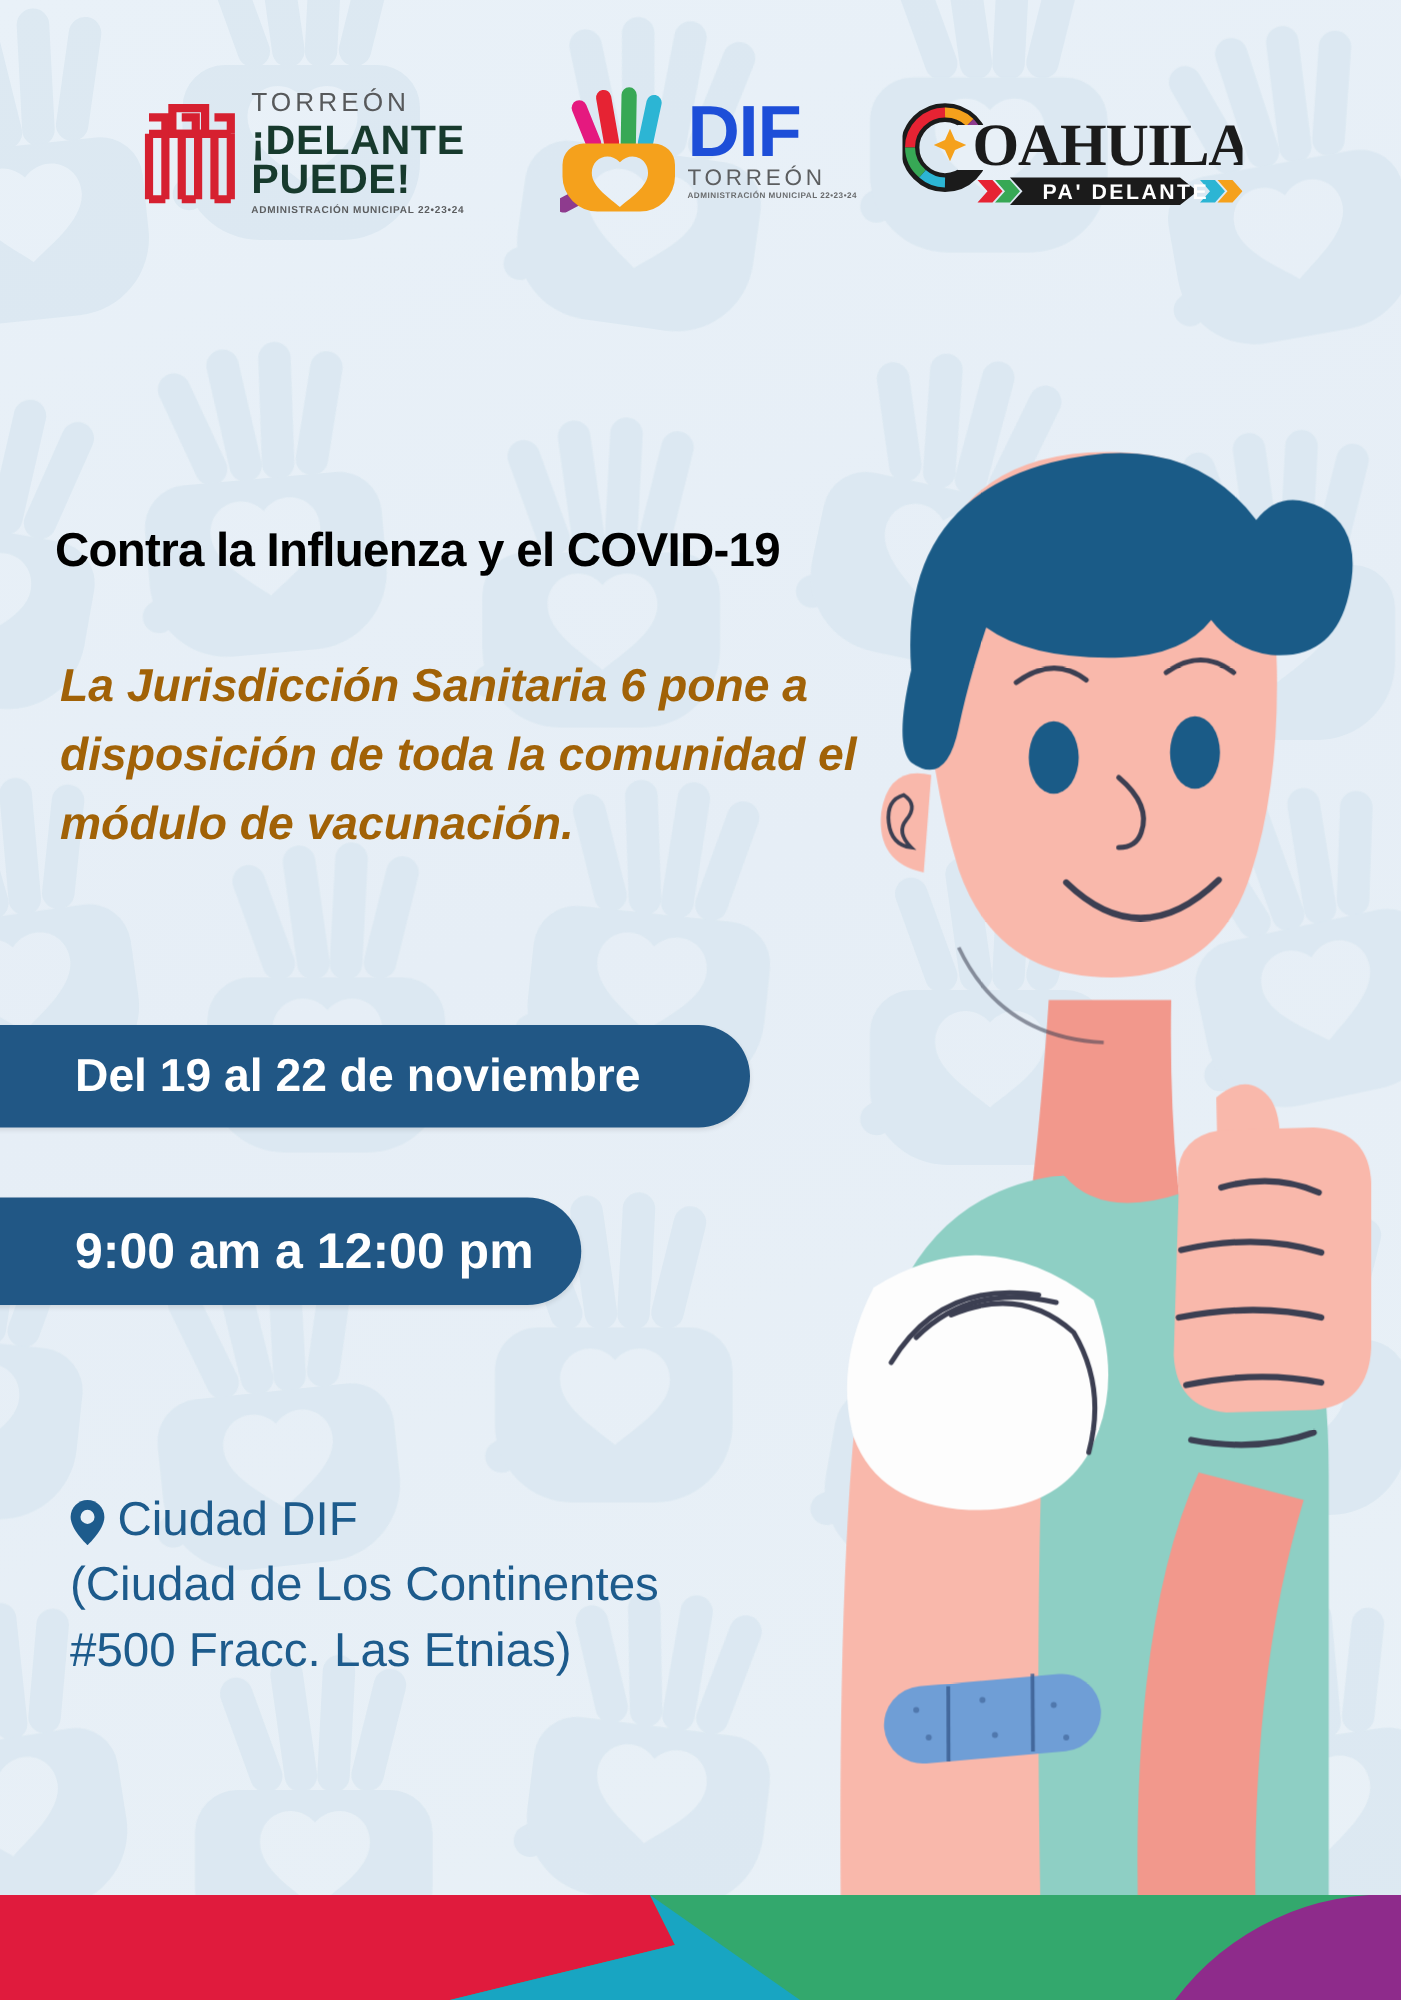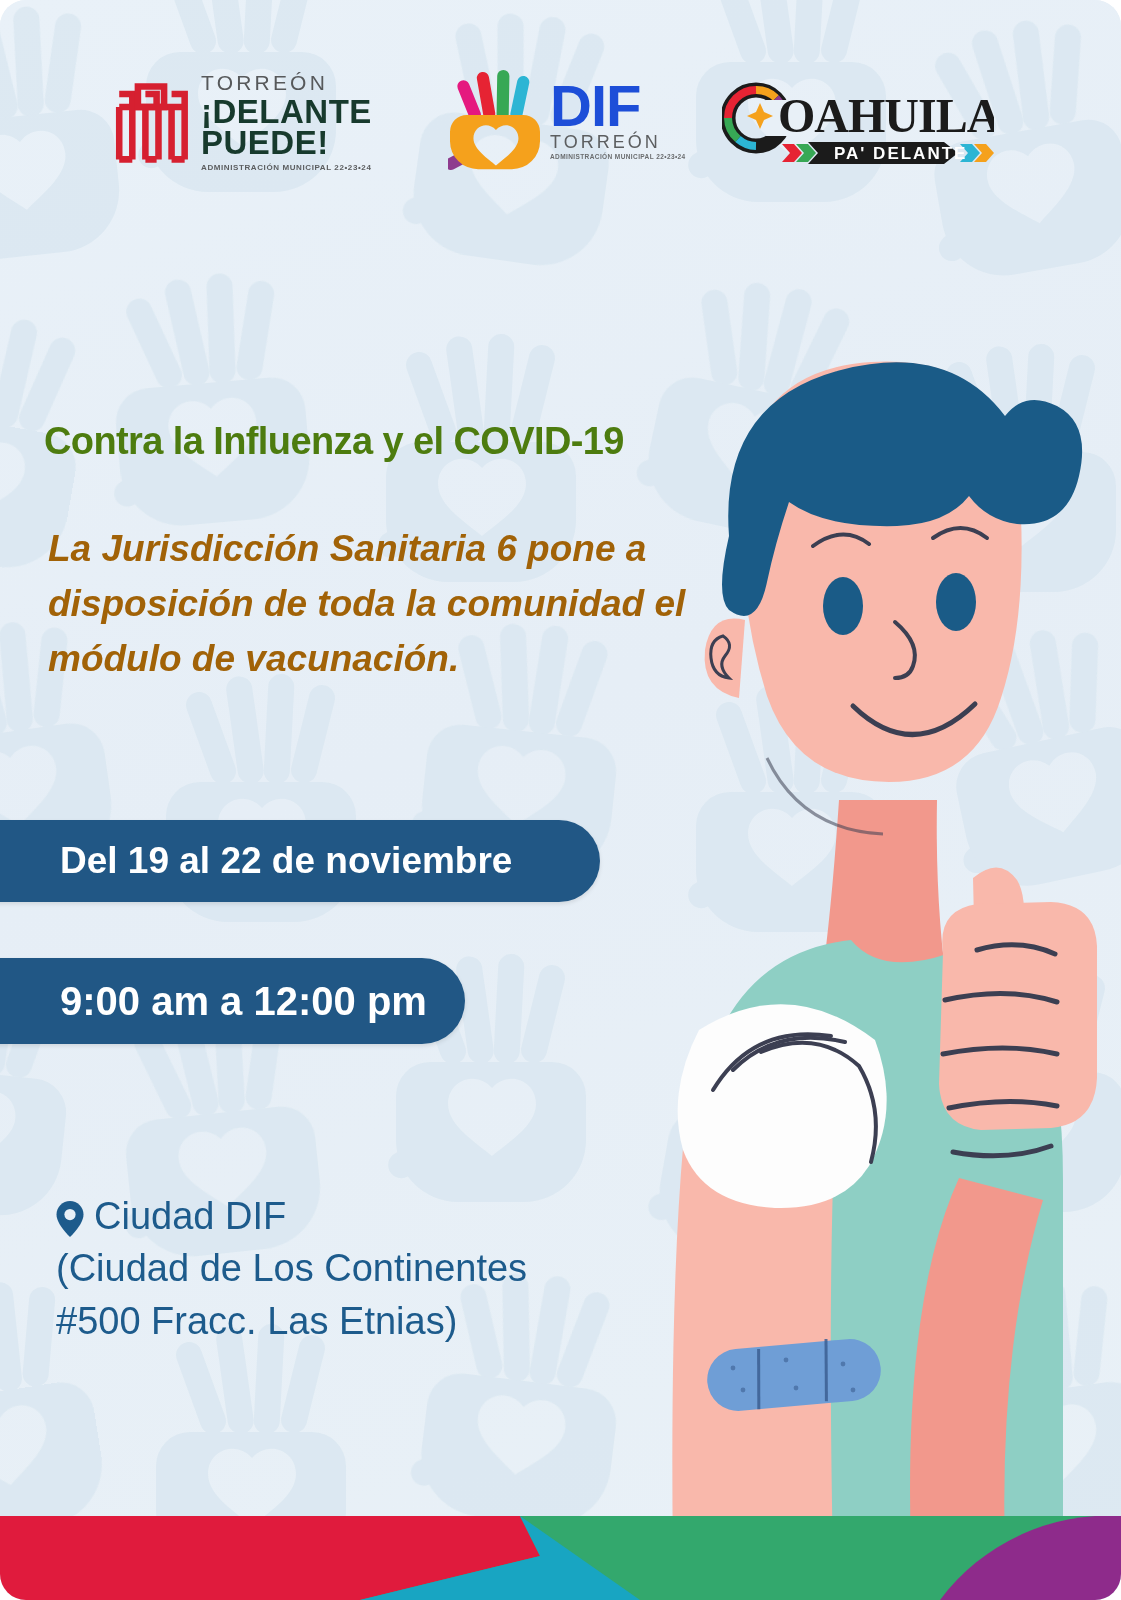--- a/index.html
+++ b/index.html
@@ -7,21 +7,20 @@
     padding: 0;
     background: #ffffff;
   }
   #poster {
     position: relative;
     width: 1121px;
     height: 1600px;
     overflow: hidden;
     background: #e8f0f7;
     font-family: "Liberation Sans", sans-serif;
-    border-radius: 26px;
   }
 
   
   .bg-base {
     position: absolute;
     inset: 0;
     background: linear-gradient(160deg, #e9f1f8 0%, #e6eef6 45%, #e9f1f7 100%);
   }
   .wm-layer {
     position: absolute;
@@ -87,21 +86,21 @@
     letter-spacing: -3px;
     line-height: .92;
     z-index: 6;
   }
   .subhead {
     position: absolute;
     left: 44px;
     top: 420px;
     font-size: 38px;
     font-weight: 800;
-    color: #4d7c0f;
+    color: #000000;
     letter-spacing: -.6px;
     z-index: 6;
   }
 
   
   .body-copy {
     position: absolute;
     left: 48px;
     top: 522px;
     width: 640px;

